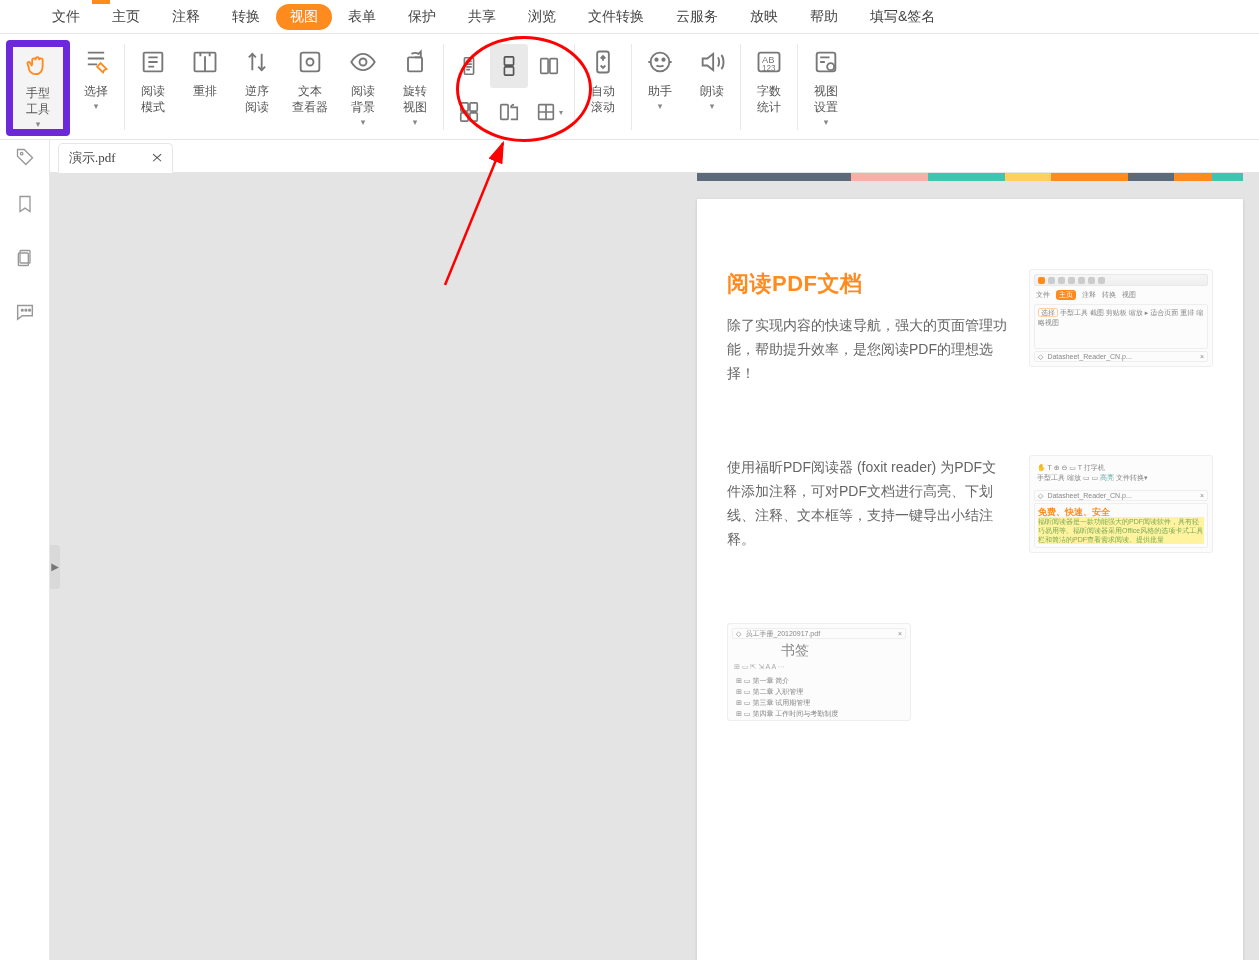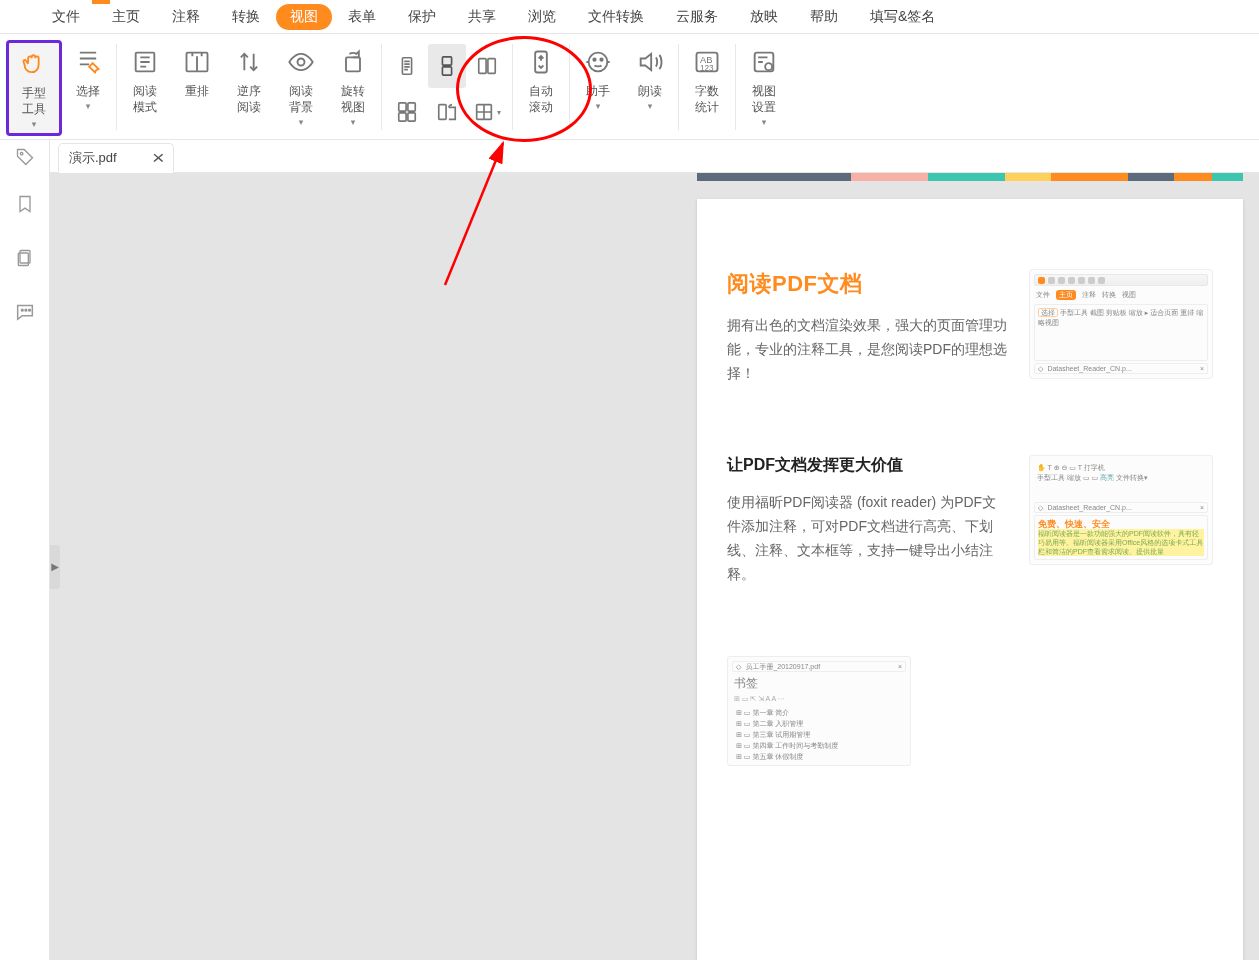--- a/index.html
+++ b/index.html
@@ -9,32 +9,32 @@
   .top-tick { position:absolute; left:92px; top:0; width:18px; height:4px; background:#ff8b1f; }
 
   
   .menubar { height: 34px; border-bottom: 1px solid #e6e6e6; display: flex; align-items: center; padding-left: 36px; font-size: 14px; color: #444; }
   .menu-item { padding: 6px 16px; cursor: pointer; }
   .menu-item.active { background: #ff8b1f; color: #fff; border-radius: 14px; padding: 4px 14px; }
   
   
   .ribbon { height: 106px; border-bottom: 1px solid #e6e6e6; display: flex; align-items: flex-start; padding: 6px 6px 0 6px; }
   .ribbon-btn { display: flex; flex-direction: column; align-items: center; justify-content: flex-start; padding: 4px 8px 0 8px; min-width: 52px; height: 96px; font-size: 12px; color: #555; cursor: pointer; border:1px solid transparent; border-radius:4px;}
-  .ribbon-btn.sel { background:#f4f4f4; border:3px solid #6d28d9; }
+  .ribbon-btn.sel { background:#f4f4f4; border:7px solid #6d28d9; }
   .ribbon-btn .ic { width: 34px; height: 34px; color:#a16207; display:flex; align-items:center; justify-content:center; margin-bottom:4px;}
   .ribbon-btn .lbl { text-align: center; line-height: 16px; white-space: pre; }
   .ribbon-btn .caret { font-size:9px; color:#888; margin-top:2px;}
   .ribbon-sep { width:1px; height:86px; background:#e8e8e8; margin: 4px 2px 0 2px; }
 
   .ribbon-grid { display:grid; grid-template-columns: repeat(3, 38px); grid-template-rows: repeat(2, 44px); gap:2px; padding:4px 4px 0 4px;}
   .ribbon-grid .cell { display:flex; align-items:center; justify-content:center; color:#777; cursor:pointer; border-radius:3px;}
   .ribbon-grid .cell.active { background:#e9e9e9; }
 
   
-  .tabstrip-row { height: 33px; display:flex; }
+  .tabstrip-row { height: 33px; display:flex;font-family:Liberation Serif, serif; }
   .left-gutter { width:50px; border-right:1px solid #e6e6e6; display:flex; align-items:center; justify-content:center; color:#888;}
   .tabstrip { flex:1; display:flex; align-items:flex-end; background:#fff; border-bottom:1px solid #e6e6e6; padding-left:8px;}
   .doc-tab { height:30px; background:#fff; border:1px solid #e6e6e6; border-bottom:1px solid #fff; border-top-left-radius:5px; border-top-right-radius:5px; padding:0 10px; display:flex; align-items:center; font-size:13px; color:#444; gap:36px; position:relative; top:1px;}
   .doc-tab .close { color:#555; font-size:18px; line-height:14px; cursor:pointer; transform:scaleX(1.2);}
   
   
   .main { position:absolute; top:173px; left:0; right:0; bottom:0; display:flex; }
   .sidebar { width:50px; border-right:1px solid #e6e6e6; background:#fff; display:flex; flex-direction:column; align-items:center; padding-top:18px; gap:28px; color:#888;}
   .sidebar .sbi { width:26px; height:26px; display:flex; align-items:center; justify-content:center; cursor:pointer;}
   .workspace { flex:1; background:#e4e4e4; position:relative; overflow:hidden;}
@@ -42,21 +42,21 @@
 
   .page-right { position:absolute; top:0; right:16px; width:546px; bottom:0; background:#e4e4e4; }
   .stripe { height:8px; display:flex; }
   .stripe span { flex:1; }
   .page { margin-top:18px; background:#fff; padding:70px 30px 30px 30px; min-height:800px; box-shadow: 0 1px 3px rgba(0,0,0,0.15); font-size:14px; color:#555;}
   .sec { display:flex; gap:20px; margin-bottom:70px; }
   .sec .txt { flex:1; }
   .sec h2 { color:#ff8b1f; font-size:22px; font-weight:700; margin-bottom:14px; letter-spacing:0.5px;}
   .sec h3 { color:#222; font-size:16px; font-weight:600; margin-bottom:14px;}
   .sec p { line-height:24px; font-size:14px; color:#666;}
-  .sec .thumb { width:184px; height:110px; background:#fcfcfc; border:1px solid #eee; border-radius:3px; font-size:8px; color:#999; padding:4px; display:flex; flex-direction:column; gap:2px; overflow:hidden;}
+  .sec .thumb { width:184px; height:98px; background:#fcfcfc; border:1px solid #eee; border-radius:3px; font-size:8px; color:#999; padding:4px; display:flex; flex-direction:column; gap:2px; overflow:hidden;}
   .thumb .t-top { height:12px; background:linear-gradient(#f6f6f6,#efefef); border:1px solid #e8e8e8; border-radius:2px; display:flex; align-items:center; gap:3px; padding:0 3px;}
   .thumb .t-top .dot{width:7px;height:7px;border-radius:2px;background:#ccc;}
   .thumb .t-menu { display:flex; gap:6px; font-size:7px; color:#888; padding:2px 2px;}
   .thumb .t-menu .act{ background:#ff8b1f;color:#fff;padding:0 3px;border-radius:3px;}
   .thumb .t-body { flex:1; border:1px solid #eee; border-radius:2px; padding:3px; font-size:7px; color:#888; line-height:10px;}
   .thumb .t-tab { height:11px; border:1px solid #eee; border-radius:2px; font-size:7px; color:#888; display:flex; align-items:center; padding:0 3px; gap:4px;}
   .thumb.t2 .hl{ background:#fff6c3; color:#7a5; font-size:7px;}
   .thumb.t3 .tree{ font-size:7px; color:#888; line-height:11px;}
 
   .page-right::-webkit-scrollbar{width:10px;}
@@ -137,20 +137,29 @@
   <div class="ribbon-btn">
     <span class="ic">
       <svg width="28" height="28" viewBox="0 0 24 24" fill="none" stroke="#777" stroke-width="1.6">
           <path d="M8 5v14M16 5v14"></path>
           <path d="M5 8l3-3 3 3M19 16l-3 3-3-3"></path>
         </svg>
     </span>
     <span class="lbl"><span>逆序</span><br><span>阅读</span></span>
   </div>
 
+  <div class="ribbon-btn">
+    <span class="ic">
+      <svg width="28" height="28" viewBox="0 0 24 24" fill="none" stroke="#777" stroke-width="1.6">
+          <rect x="4" y="4" width="16" height="16" rx="2"></rect>
+          <circle cx="12" cy="12" r="3"></circle>
+        </svg>
+    </span>
+    <span class="lbl"><span>文本</span><br><span>查看器</span></span>
+  </div>
 
   <div class="ribbon-btn">
     <span class="ic">
       <svg width="28" height="28" viewBox="0 0 24 24" fill="none" stroke="#777" stroke-width="1.6">
           <path d="M2 12s4-7 10-7 10 7 10 7-4 7-10 7S2 12 2 12z"></path>
           <circle cx="12" cy="12" r="3"></circle>
         </svg>
     </span>
     <span class="lbl"><span>阅读</span><br><span>背景</span></span>
     <span class="caret">▾</span>
@@ -331,21 +340,21 @@
           <span style="background:#5b6b7b;flex:0.6"></span>
           <span style="background:#ff8b1f;flex:0.5"></span>
           <span style="background:#3cc6b0;flex:0.4"></span>
       </div>
 
       <div class="page">
 
         <div class="sec">
           <div class="txt">
             <h2>阅读PDF文档</h2>
-            <p>拥有出色的文档渲染效果，强大的页面管理功能，专业的注释工具，是您阅读PDF的理想选择！</p>
+            <p>除了实现内容的快速导航，强大的页面管理功能，帮助提升效率，是您阅读PDF的理想选择！</p>
           </div>
           <div class="thumb">
             <div class="t-top">
                 <span class="dot" style="background:#ff8b1f"></span>
                 <span class="dot"></span>
                 <span class="dot"></span>
                 <span class="dot"></span>
                 <span class="dot"></span>
                 <span class="dot"></span>
                 <span class="dot"></span>
@@ -360,39 +369,38 @@
             <div class="t-body">
               <span style="border:1px solid #ffcfa0;padding:0 2px;border-radius:2px;">选择</span>
               <span>手型工具</span> <span>截图</span> <span>剪贴板</span> <span>缩放</span> ▸ <span>适合页面</span> <span>重排</span> <span>缩略视图</span>
             </div>
             <div class="t-tab">◇ <span>Datasheet_Reader_CN.p...</span> <span style="margin-left:auto">×</span></div>
           </div>
         </div>
 
         <div class="sec">
           <div class="txt">
-            <h3>让PDF文档发挥更大价值</h3>
             <p>使用福昕PDF阅读器 (foxit reader) 为PDF文件添加注释，可对PDF文档进行高亮、下划线、注释、文本框等，支持一键导出小结注释。</p>
           </div>
           <div class="thumb t2">
             <div class="t-body" style="border:none;">
               ✋ T ⊕ ⊖ ▭ T <span style="color:#888">打字机</span><br>手型工具 缩放 ▭ ▭ <span style="color:#6aa">高亮</span> 文件转换▾
             </div>
             <div class="t-tab">◇ <span>Datasheet_Reader_CN.p...</span> <span style="margin-left:auto">×</span></div>
             <div class="t-body">
               <div style="color:#ff8b1f;font-size:9px;font-weight:600;">免费、快速、安全</div>
               <div class="hl" style="background:#fff3a0;line-height:9px;">福昕阅读器是一款功能强大的PDF阅读软件，具有轻巧易用等。福昕阅读器采用Office风格的选项卡式工具栏和简洁的PDF查看需求阅读。提供批量</div>
             </div>
           </div>
         </div>
 
         <div class="sec" style="margin-bottom:20px;">
           <div class="thumb t3">
             <div class="t-tab">◇ <span>员工手册_20120917.pdf</span> <span style="margin-left:auto">×</span></div>
-            <div style="font-size:12px;color:#888;padding:1px 2px;">书签</div>
+            <div style="font-size:14px;color:#888;padding:1px 2px;margin-left:47px;">书签</div>
             <div style="font-size:7px;color:#aaa;padding:0 2px;">⊞ ▭ ⇱ ⇲ A A ⋯</div>
             <div class="tree" style="padding:2px 4px;">
               <div>⊞ ▭ <span>第一章  简介</span></div>
               <div>⊞ ▭ <span>第二章  入职管理</span></div>
               <div>⊞ ▭ <span>第三章  试用期管理</span></div>
               <div>⊞ ▭ <span>第四章  工作时间与考勤制度</span></div>
               <div>⊞ ▭ <span>第五章  休假制度</span></div>
             </div>
           </div>
         </div>

